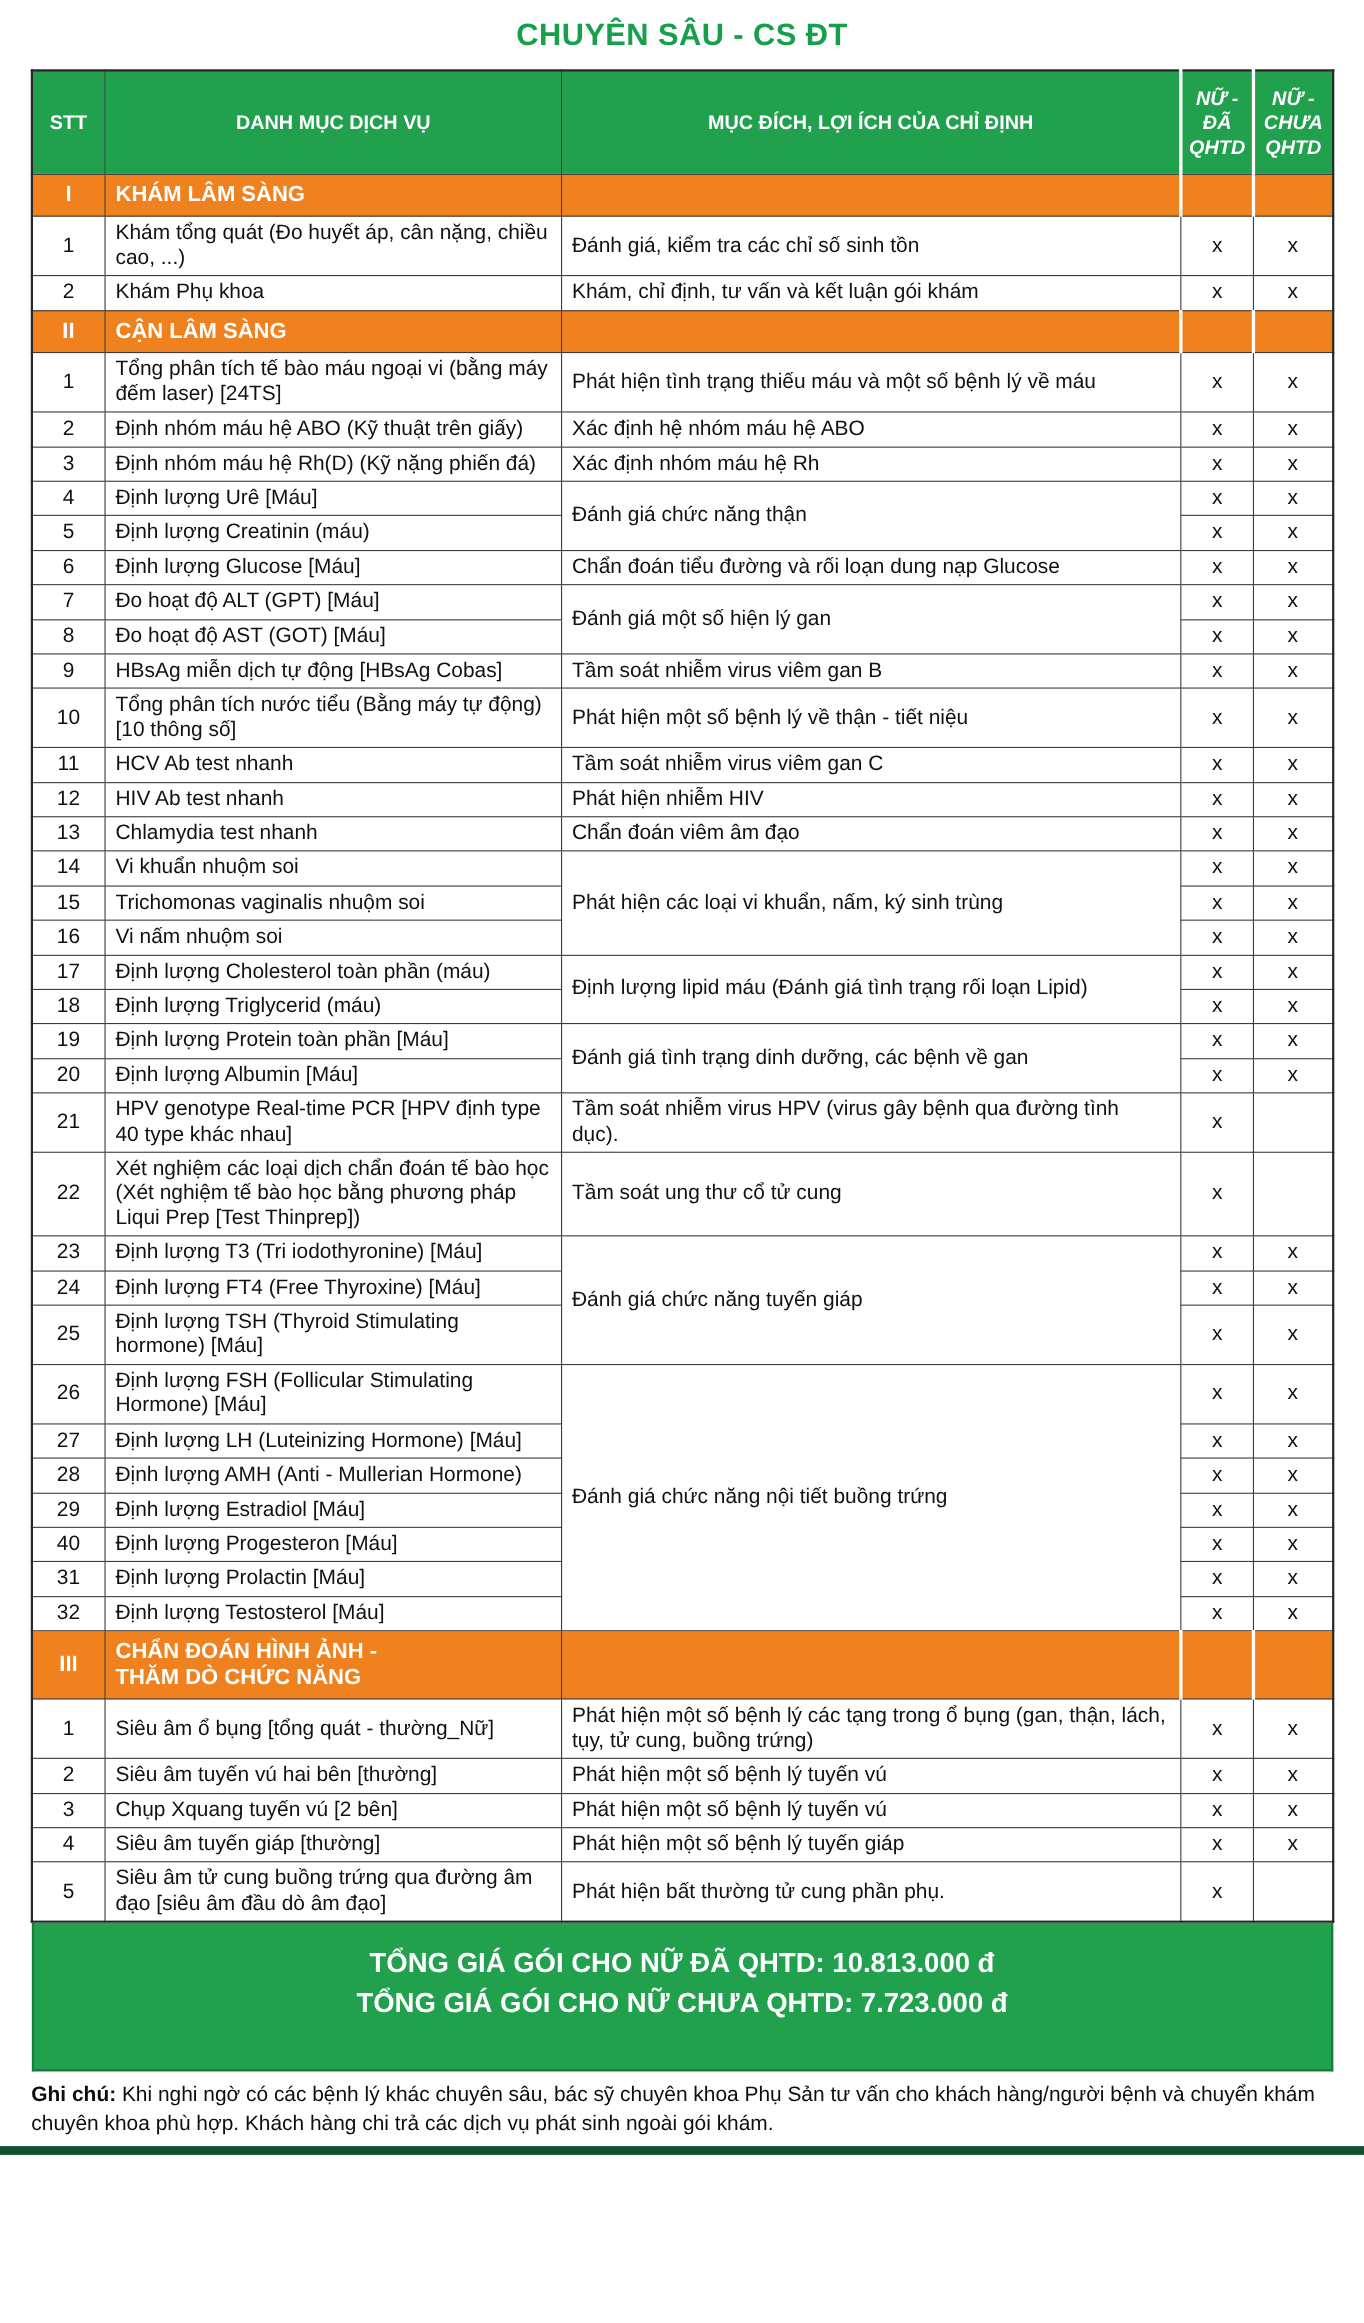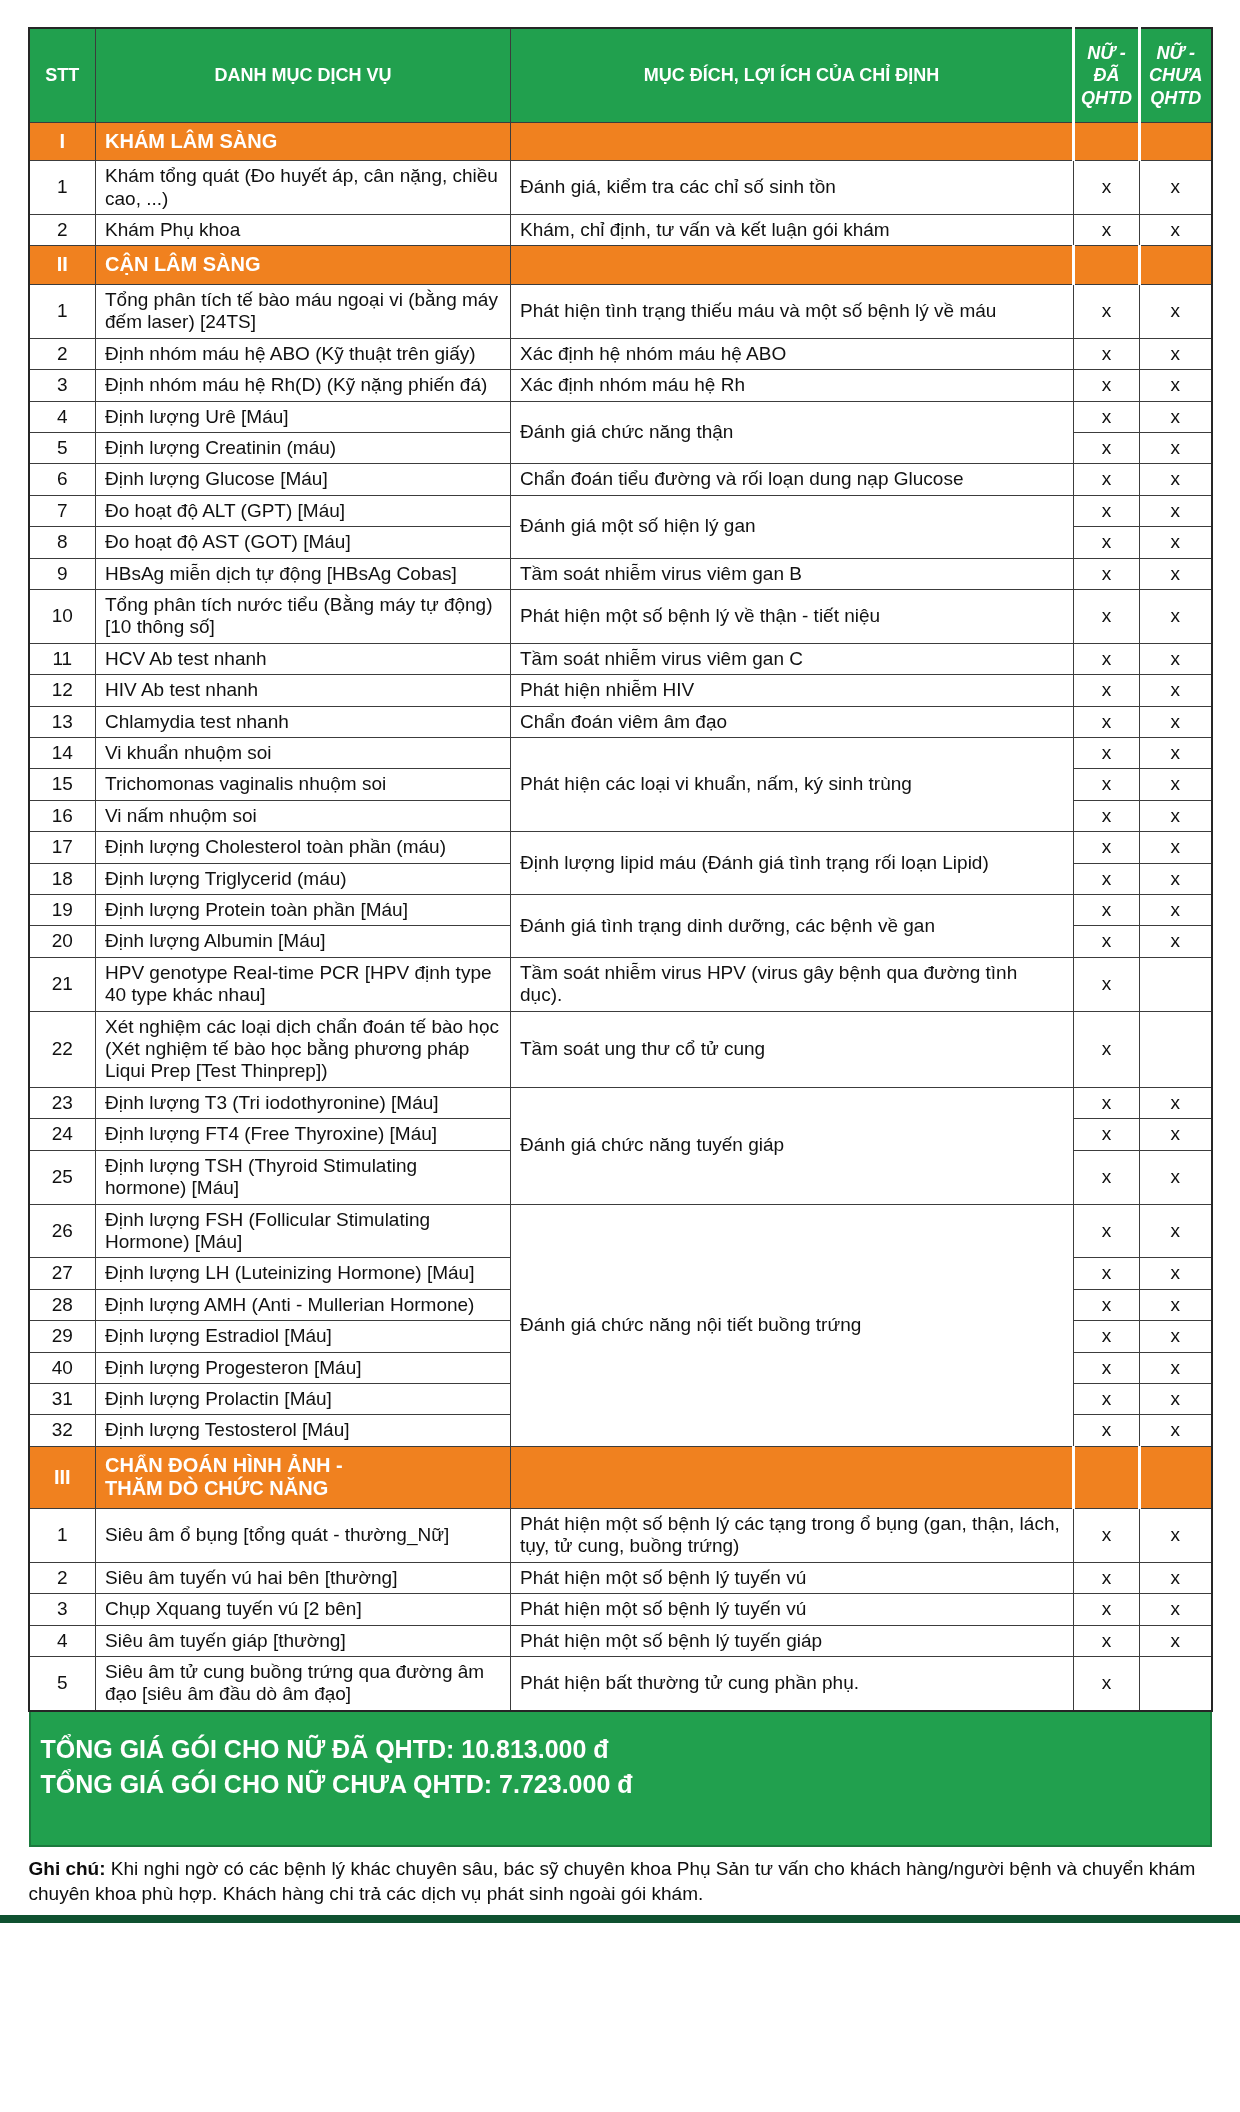--- a/index.html
+++ b/index.html
@@ -75,20 +75,21 @@
   .totals{
     width:1183px;
     margin:0 auto;
     background:var(--green);
     border:2px solid #1b7a3d;
     border-top:none;
     color:#ffffff;
     font-weight:bold;
     font-size:25px;
     line-height:1.42;
+    text-align:center;
     padding:20px 10px 42px 10px;
   }
   .note{
     width:1183px;
     margin:9px auto 0 auto;
     font-size:19px;
     line-height:1.35;
     color:#0d0d0d;
   }
   .note b{font-weight:bold;}
@@ -96,20 +97,21 @@
     width:1240px;
     height:8px;
     margin-top:8px;
     background:var(--footer_bar);
   }
 </style>
 </head>
 <body>
 
 <div class="title">
+  <div>CHUYÊN SÂU - CS ĐT</div>
 </div>
 
 <table class="pkg">
   <colgroup>
     <col class="c-stt">
       <col class="c-svc">
       <col class="c-pur">
       <col class="c-da">
       <col class="c-chua">
   </colgroup>

